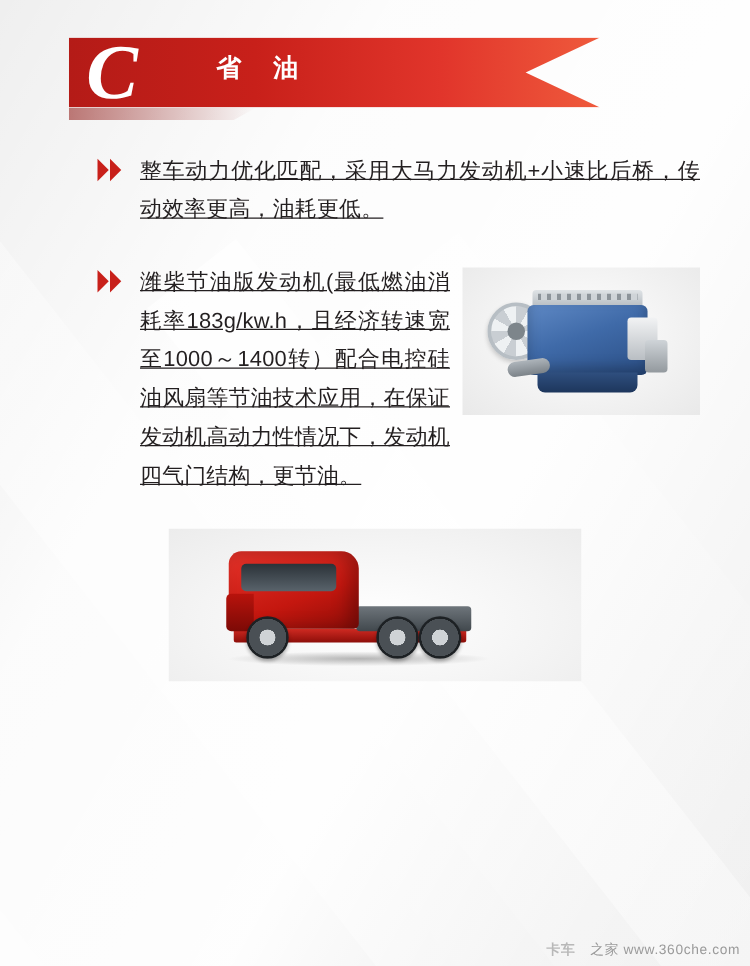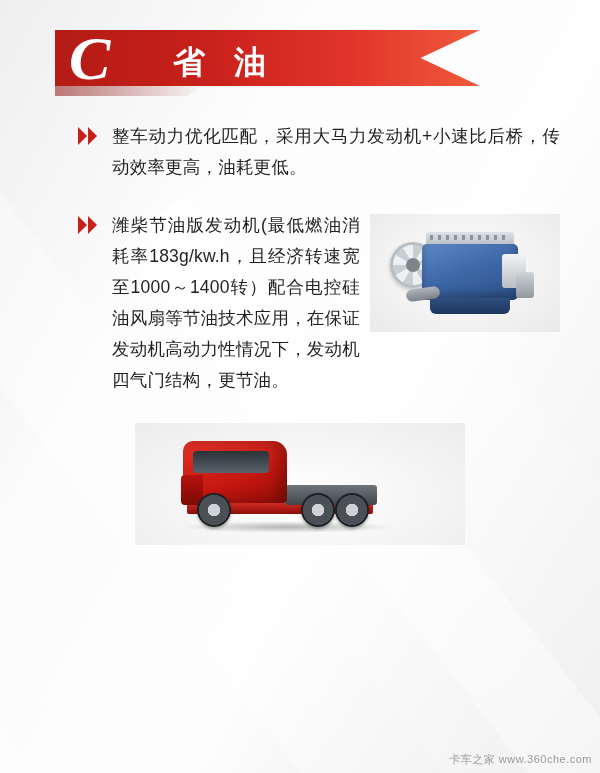--- a/index.html
+++ b/index.html
@@ -59,21 +59,21 @@
     font-size: 62px;
     font-weight: bold;
     font-style: italic;
     color: #ffffff;
     line-height: 60px;
     letter-spacing: -2px;
   }
   .ribbon-title {
     position: absolute;
     left: 118px; top: 11px;
-    font-size: 32px;
+    font-size: 20px;
     font-weight: bold;
     color: #ffffff;
     letter-spacing: 10px;
   }
   .ribbon-shadow {
     position: absolute;
     left: 0; top: 56px;
     width: 150px; height: 10px;
     background: linear-gradient(90deg, rgba(140,16,12,.55), rgba(140,16,12,0));
     clip-path: polygon(0 0, 100% 0, 88% 100%, 0 100%);
@@ -101,20 +101,21 @@
   }
   .chev span.s1 { left: 0; }
   .chev span.s2 { left: 10px; }
 
   .btext {
     font-size: 17.5px;
     line-height: 31px;
     color: #231f20;
     letter-spacing: .2px;
     text-align: justify;
+    text-decoration: underline;
   }
 
   
   .engine-wrap {
     float: right;
     width: 190px;
     height: 118px;
     margin: 4px 0 4px 10px;
     position: relative;
     overflow: hidden;
@@ -265,21 +266,21 @@
     bottom: 6px;
     font-size: 11px;
     color: #9a9a9a;
     letter-spacing: .5px;
     z-index: 3;
   }
   .watermark .wm-logo {
     display: inline-block;
     color: #b8b8b8;
     font-weight: bold;
-    margin-right: 0;
+    margin-right: 12px;
   }
 </style>
 </head>
 <body>
 
 <div class="bg-layer">
   <div class="band b1"></div>
   <div class="band b2"></div>
   <div class="band b3"></div>
   <div class="band b4"></div>

